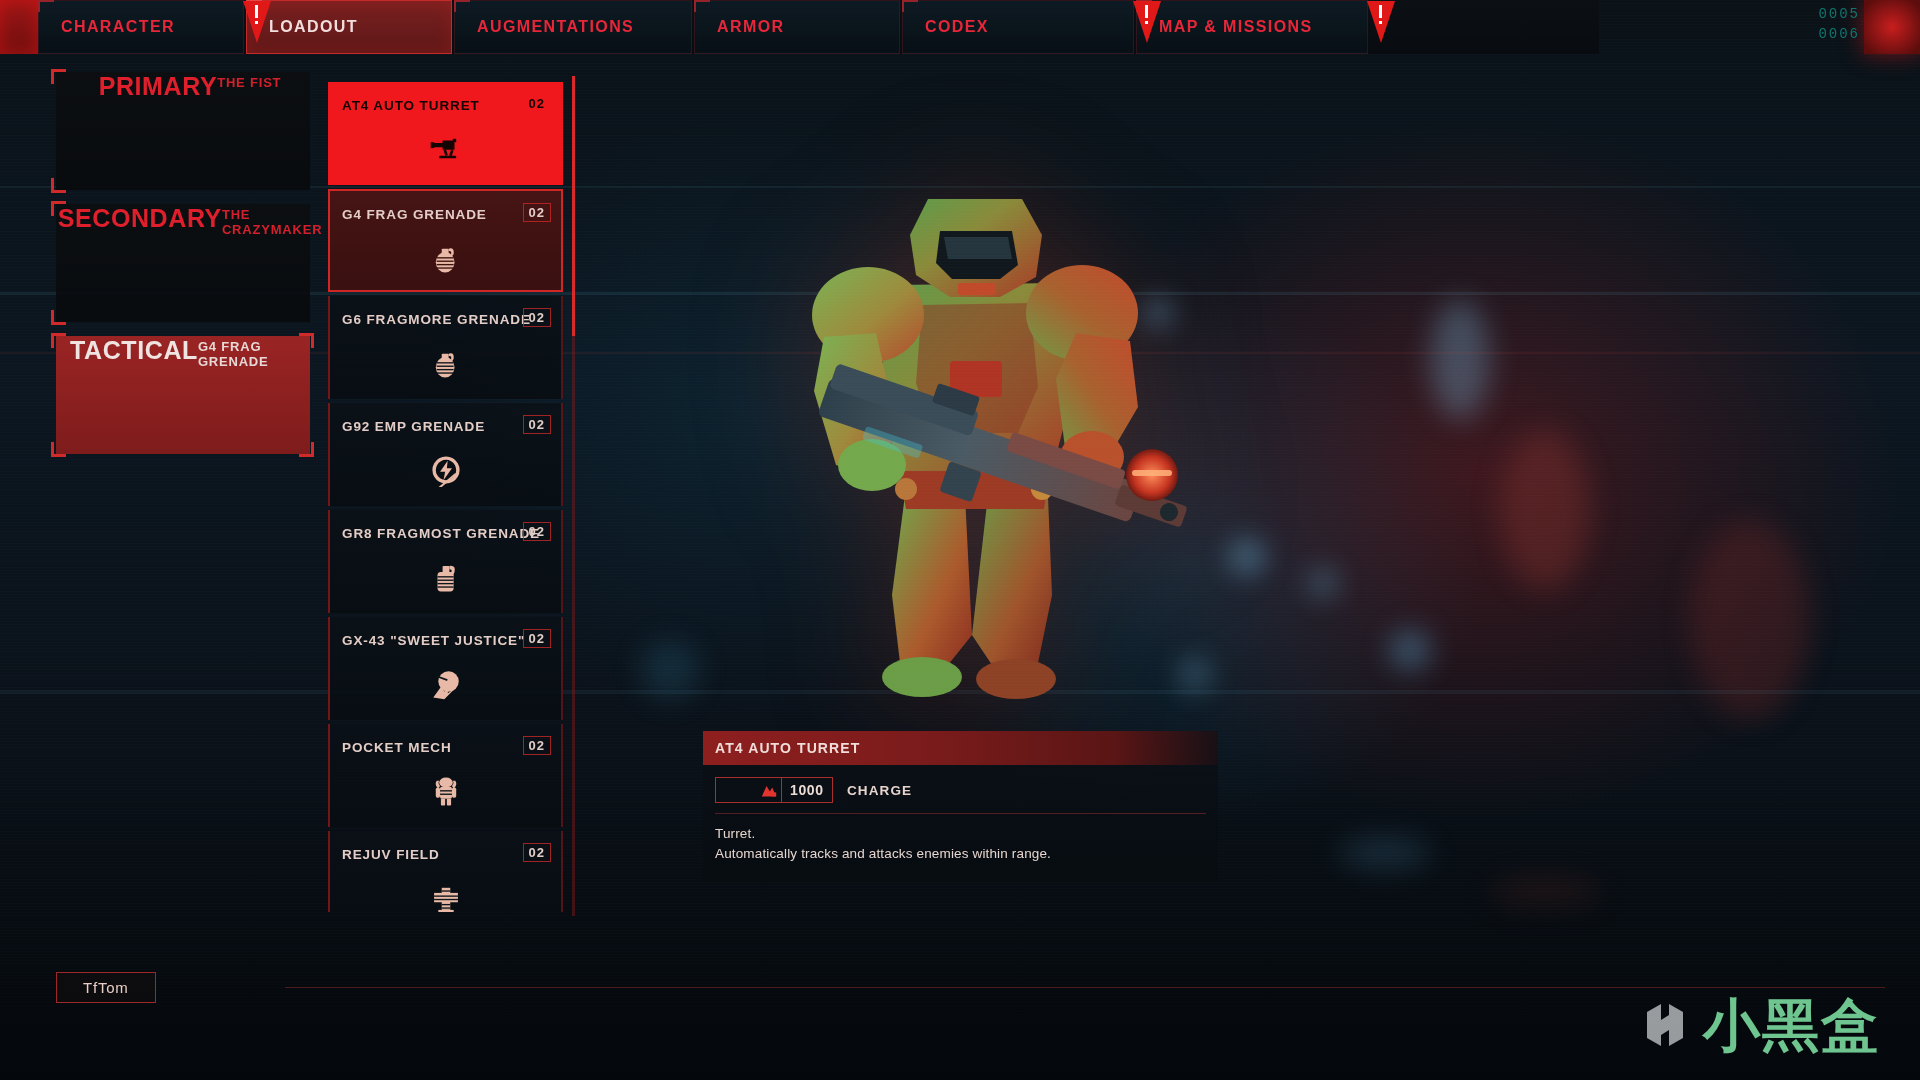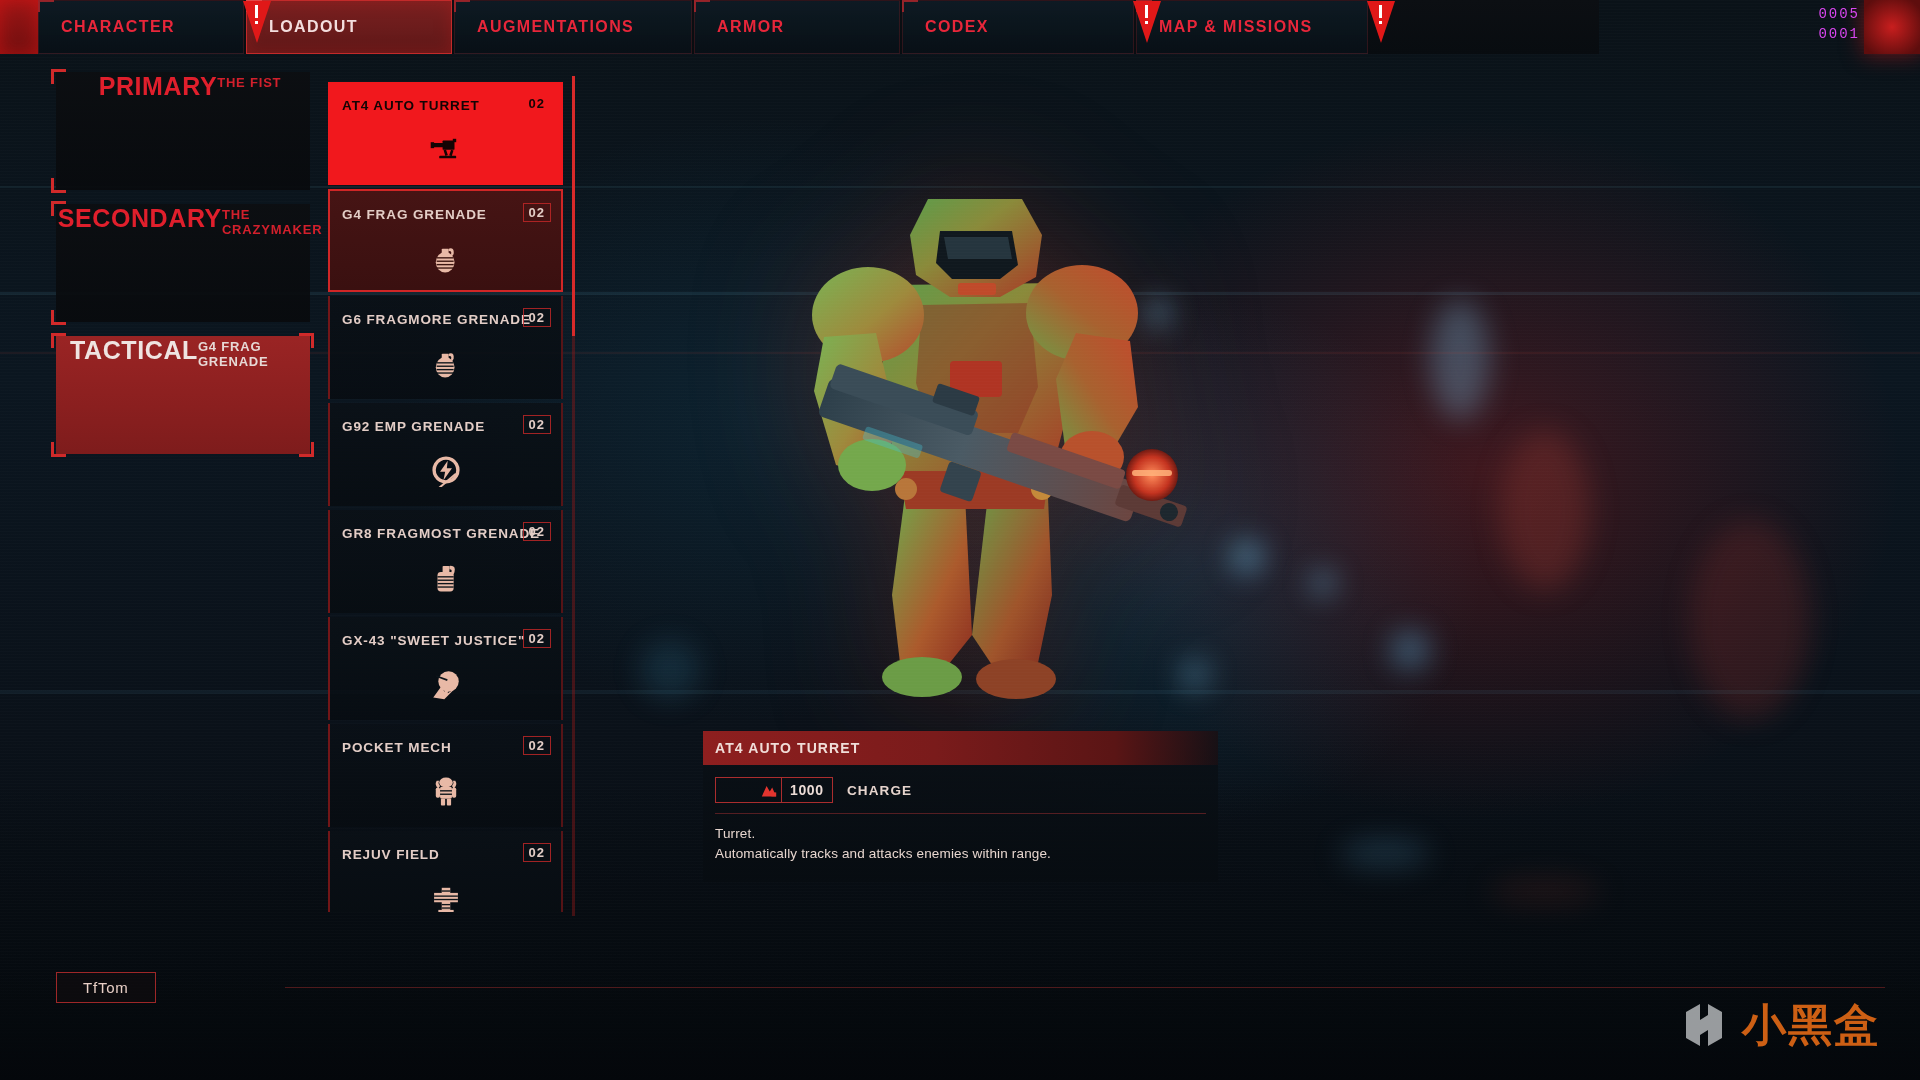--- a/index.html
+++ b/index.html
@@ -78,21 +78,21 @@
   }
   .tab.active::before{ border-color:#e24a4a; }
   .tab-flag{
     position:absolute; left:-28px; top:0; width:28px; height:42px; z-index:2;
   }
   .tab-flag svg{ width:100%; height:100%; display:block; }
 
   #counters{
     position:absolute; right:60px; top:4px; z-index:31;
     text-align:right; font-size:14px; letter-spacing:2px;
-    color:#d946ef; font-family:"Liberation Mono", monospace;
+    color:#0f766e; font-family:"Liberation Mono", monospace;
     line-height:20px;
   }
   #counter-block{
     position:absolute; right:0; top:0; width:56px; height:54px; z-index:30;
     background:radial-gradient(ellipse at 50% 50%, #c81e1e, #5e0d0d 85%);
     box-shadow:0 0 22px rgba(220,25,25,.5);
   }
 
   
   #slots{ position:absolute; left:56px; top:72px; width:254px; z-index:20; }
@@ -223,21 +223,21 @@
     font-size:15px; letter-spacing:.8px; color:#e8cfc6; cursor:pointer;
   }
 
   
   #watermark{
     position:absolute; right:40px; bottom:30px; z-index:28;
     display:flex; align-items:center; gap:14px; opacity:.82;
   }
   #wm-logo svg{ width:50px; height:50px; fill:#b9bcbe; display:block; }
   #wm-text{
-    font-size:44px; font-weight:bold; color:#f97316;
+    font-size:57px; font-weight:bold; color:#86efac;
     font-family:"DejaVu Sans", sans-serif; letter-spacing:2px; line-height:50px;
   }
 </style>
 </head>
 <body>
 
 <div id="scene"></div>
 
 <div class="bokeh" style="left:1145px;top:300px;width:26px;height:26px;background:rgba(110,190,230,.5)"></div>
 <div class="bokeh" style="left:1430px;top:300px;width:60px;height:120px;background:rgba(130,200,235,.30)"></div>
@@ -377,21 +377,21 @@
           <polygon points="0,0 28,0 14,42" fill="#e01818"></polygon>
           <rect x="12" y="4" width="3" height="13" fill="#fff"></rect>
           <rect x="12" y="20" width="3" height="3" fill="#fff"></rect>
         </svg>
     </span>
   </div>
 </div>
 <div id="counter-block"></div>
 <div id="counters">
   <div>0005</div>
-  <div>0001</div>
+  <div>0006</div>
 </div>
 
 <div id="slots">
   <div class="slot">
     <span class="c tl"></span>
 
     <span class="c bl"></span>
 
     <div class="slot-title">PRIMARY</div>
     <div class="slot-sub">THE FIST</div>

